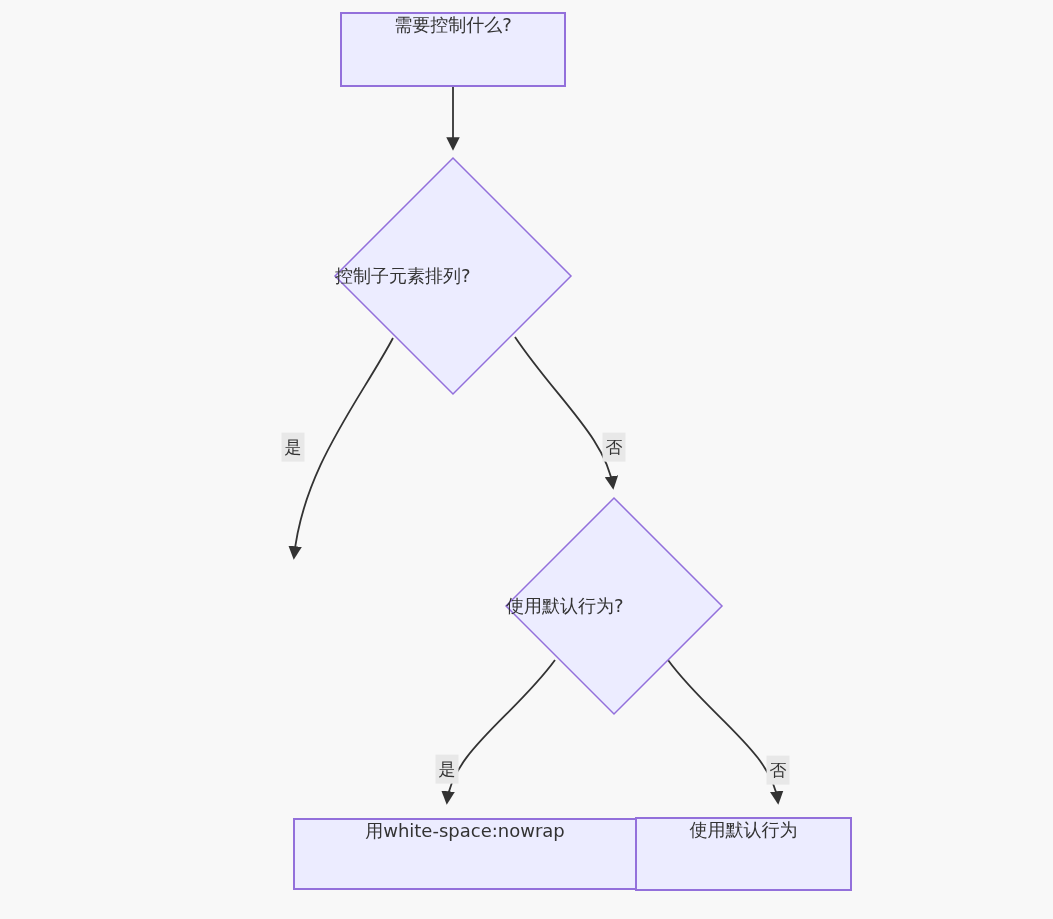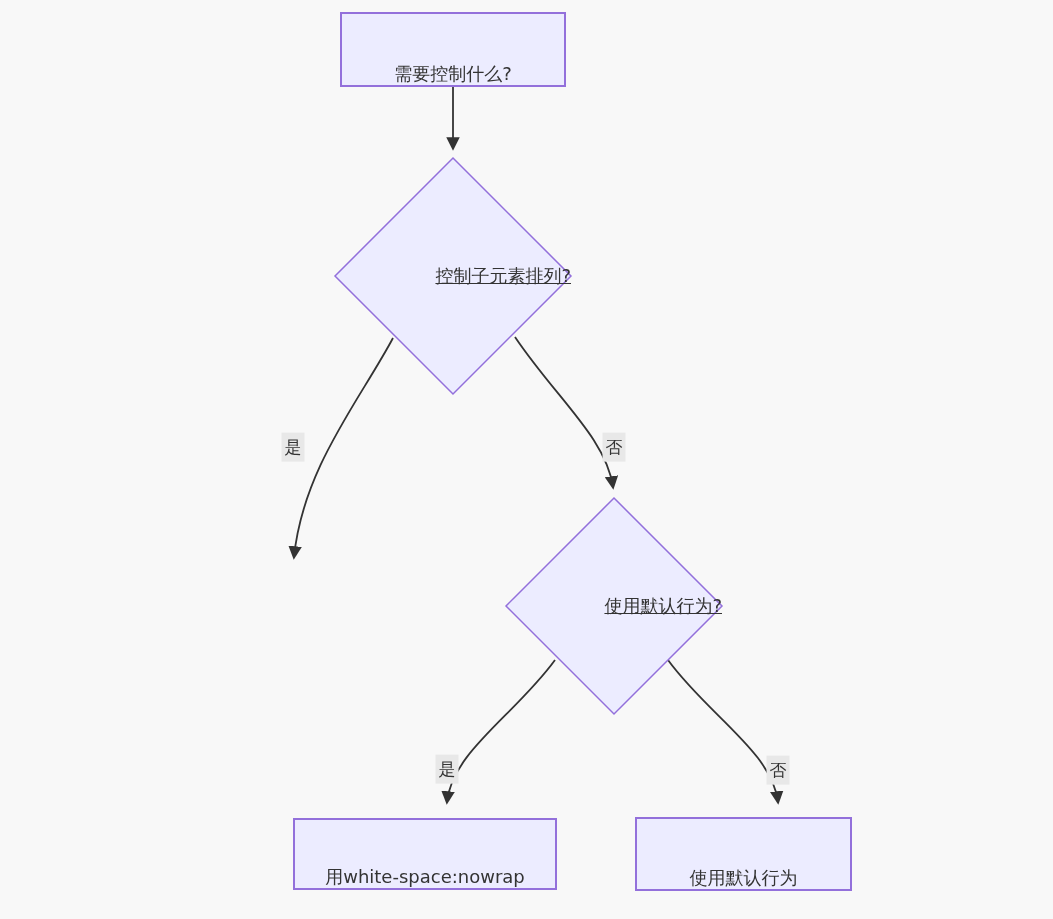--- a/index.html
+++ b/index.html
@@ -32,36 +32,35 @@
     fill: #ECECFF;
     stroke: #9370DB;
     stroke-width: 1.5;
   }
   .node-rect {
     position: absolute;
     box-sizing: border-box;
     background: #ECECFF;
     border: 2px solid #9370DB;
     display: flex;
-    align-items: flex-end;
+    align-items: flex-start;
     justify-content: center;
     font-size: 18px;
     line-height: 1.2;
     white-space: nowrap;
   }
   .diamond-label {
     position: absolute;
     display: flex;
     align-items: center;
-    justify-content: flex-end;
+    justify-content: flex-start;
     font-size: 18px;
     line-height: 1.2;
     white-space: nowrap;
     pointer-events: none;
-    text-decoration: underline;
   }
   .edge-label {
     position: absolute;
     transform: translate(-50%, -50%);
     background: #e8e8e8;
     padding: 5px 3px;
     font-size: 17px;
     line-height: 1.1;
     white-space: nowrap;
   }
@@ -86,21 +85,21 @@
 
     <polygon class="diamond-shape" points="453,158 571,276 453,394 335,276"></polygon>
     <polygon class="diamond-shape" points="614,498 722,606 614,714 506,606"></polygon>
   </svg>
 
   <div class="node-rect" style="left:340px; top:12px; width:226px; height:75px;">
     <span>需要控制什么?</span>
   </div>
 
 
-  <div class="node-rect" style="left:293px; top:818px; width:264px; height:72px;">
+  <div class="node-rect" style="left:293px; top:818px; width:344px; height:72px;">
     <span>用white-space:nowrap</span>
   </div>
 
   <div class="node-rect" style="left:635px; top:817px; width:217px; height:74px;">
     <span>使用默认行为</span>
   </div>
 
   <div class="diamond-label" style="left:335px; top:158px; width:236px; height:236px;">
     <span>控制子元素排列?</span>
   </div>

